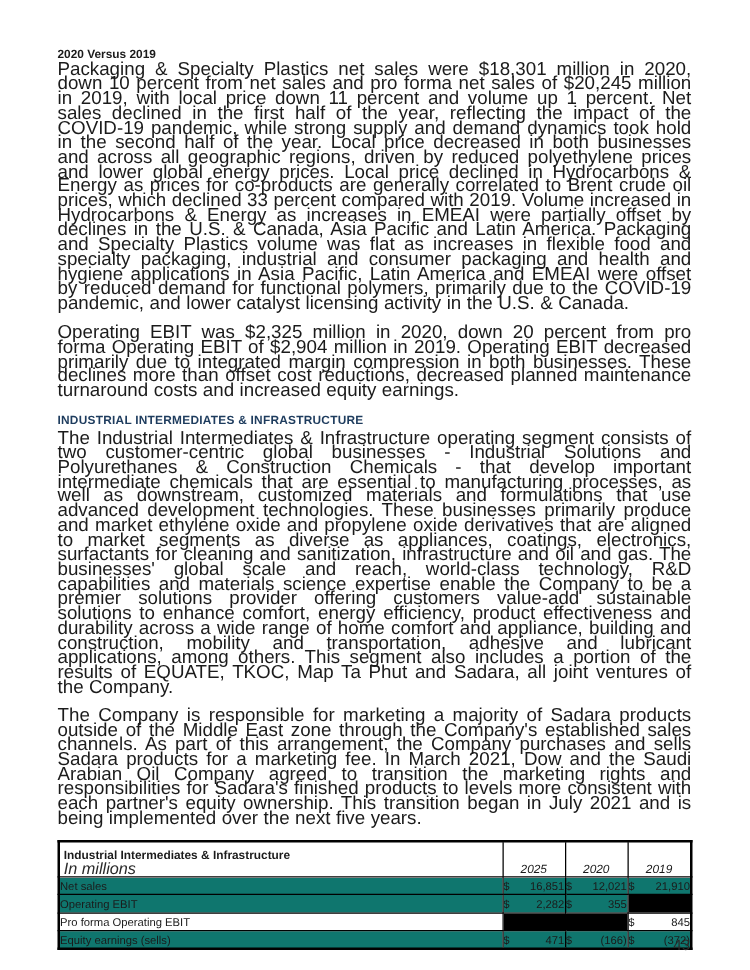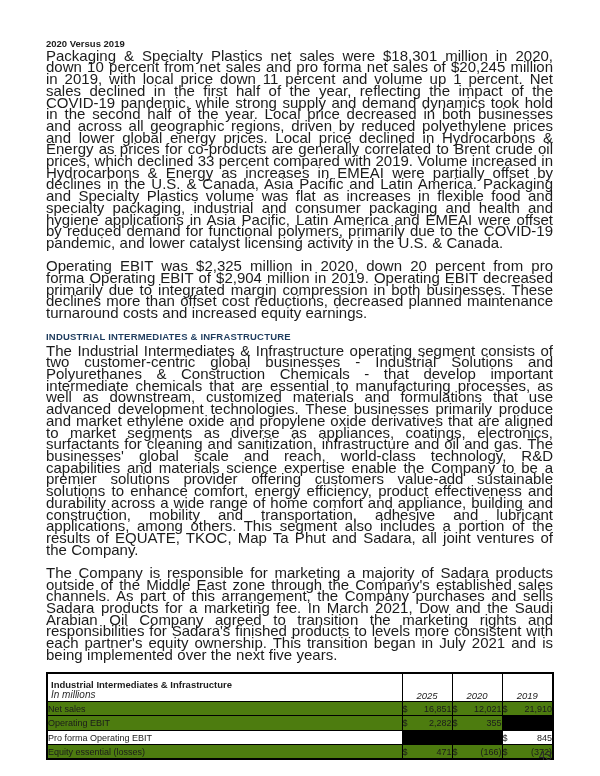--- a/index.html
+++ b/index.html
@@ -57,21 +57,21 @@
   }
   tr.hdr td { height: 27px; vertical-align: bottom; }
   .tbl-title {
     font-weight: bold;
     font-size: 9.5px;
     line-height: 11px;
     padding: 2px 0 0 3px;
   }
   .tbl-sub {
     font-style: italic;
-    font-size: 10px;
+    font-size: 13px;
     line-height: 9px;
     padding: 0 0 2px 3px;
     color: #2a2a2a;
   }
   td.th-year {
     font-style: italic;
     font-size: 9.5px;
     text-align: center;
     padding-bottom: 2px;
   }
@@ -79,21 +79,21 @@
   td.lbl {
     font-size: 9px;
     padding-left: 3px;
   }
   td.val {
     font-size: 9px;
     text-align: right;
     padding: 0 2px 0 3px;
   }
   td.val .cur { float: left; }
-  tr.shaded td { background: #4d7c0f; }
+  tr.shaded td { background: #0f766e; }
   table.fin-table td.redacted { background: #000000 !important; }
   .page-number {
     position: absolute;
     left: 0; right: 0;
     top: 749px;
     text-align: right;
     font-size: 12px;
     color: #2a2a2a;
   }
 </style>
@@ -161,21 +161,21 @@
         <tr class="row">
           <td class="lbl">Pro forma Operating EBIT</td>
           <td class="val redacted"></td>
           <td class="val redacted"></td>
           <td class="val">
             <span class="cur">$</span><span class="amt">845</span>
           </td>
         </tr>
 
         <tr class="row shaded">
-          <td class="lbl">Equity essential (losses)</td>
+          <td class="lbl">Equity earnings (sells)</td>
           <td class="val">
             <span class="cur">$</span><span class="amt">471</span>
           </td>
           <td class="val">
             <span class="cur">$</span><span class="amt">(166)</span>
           </td>
           <td class="val">
             <span class="cur">$</span><span class="amt">(372)</span>
           </td>
         </tr>

